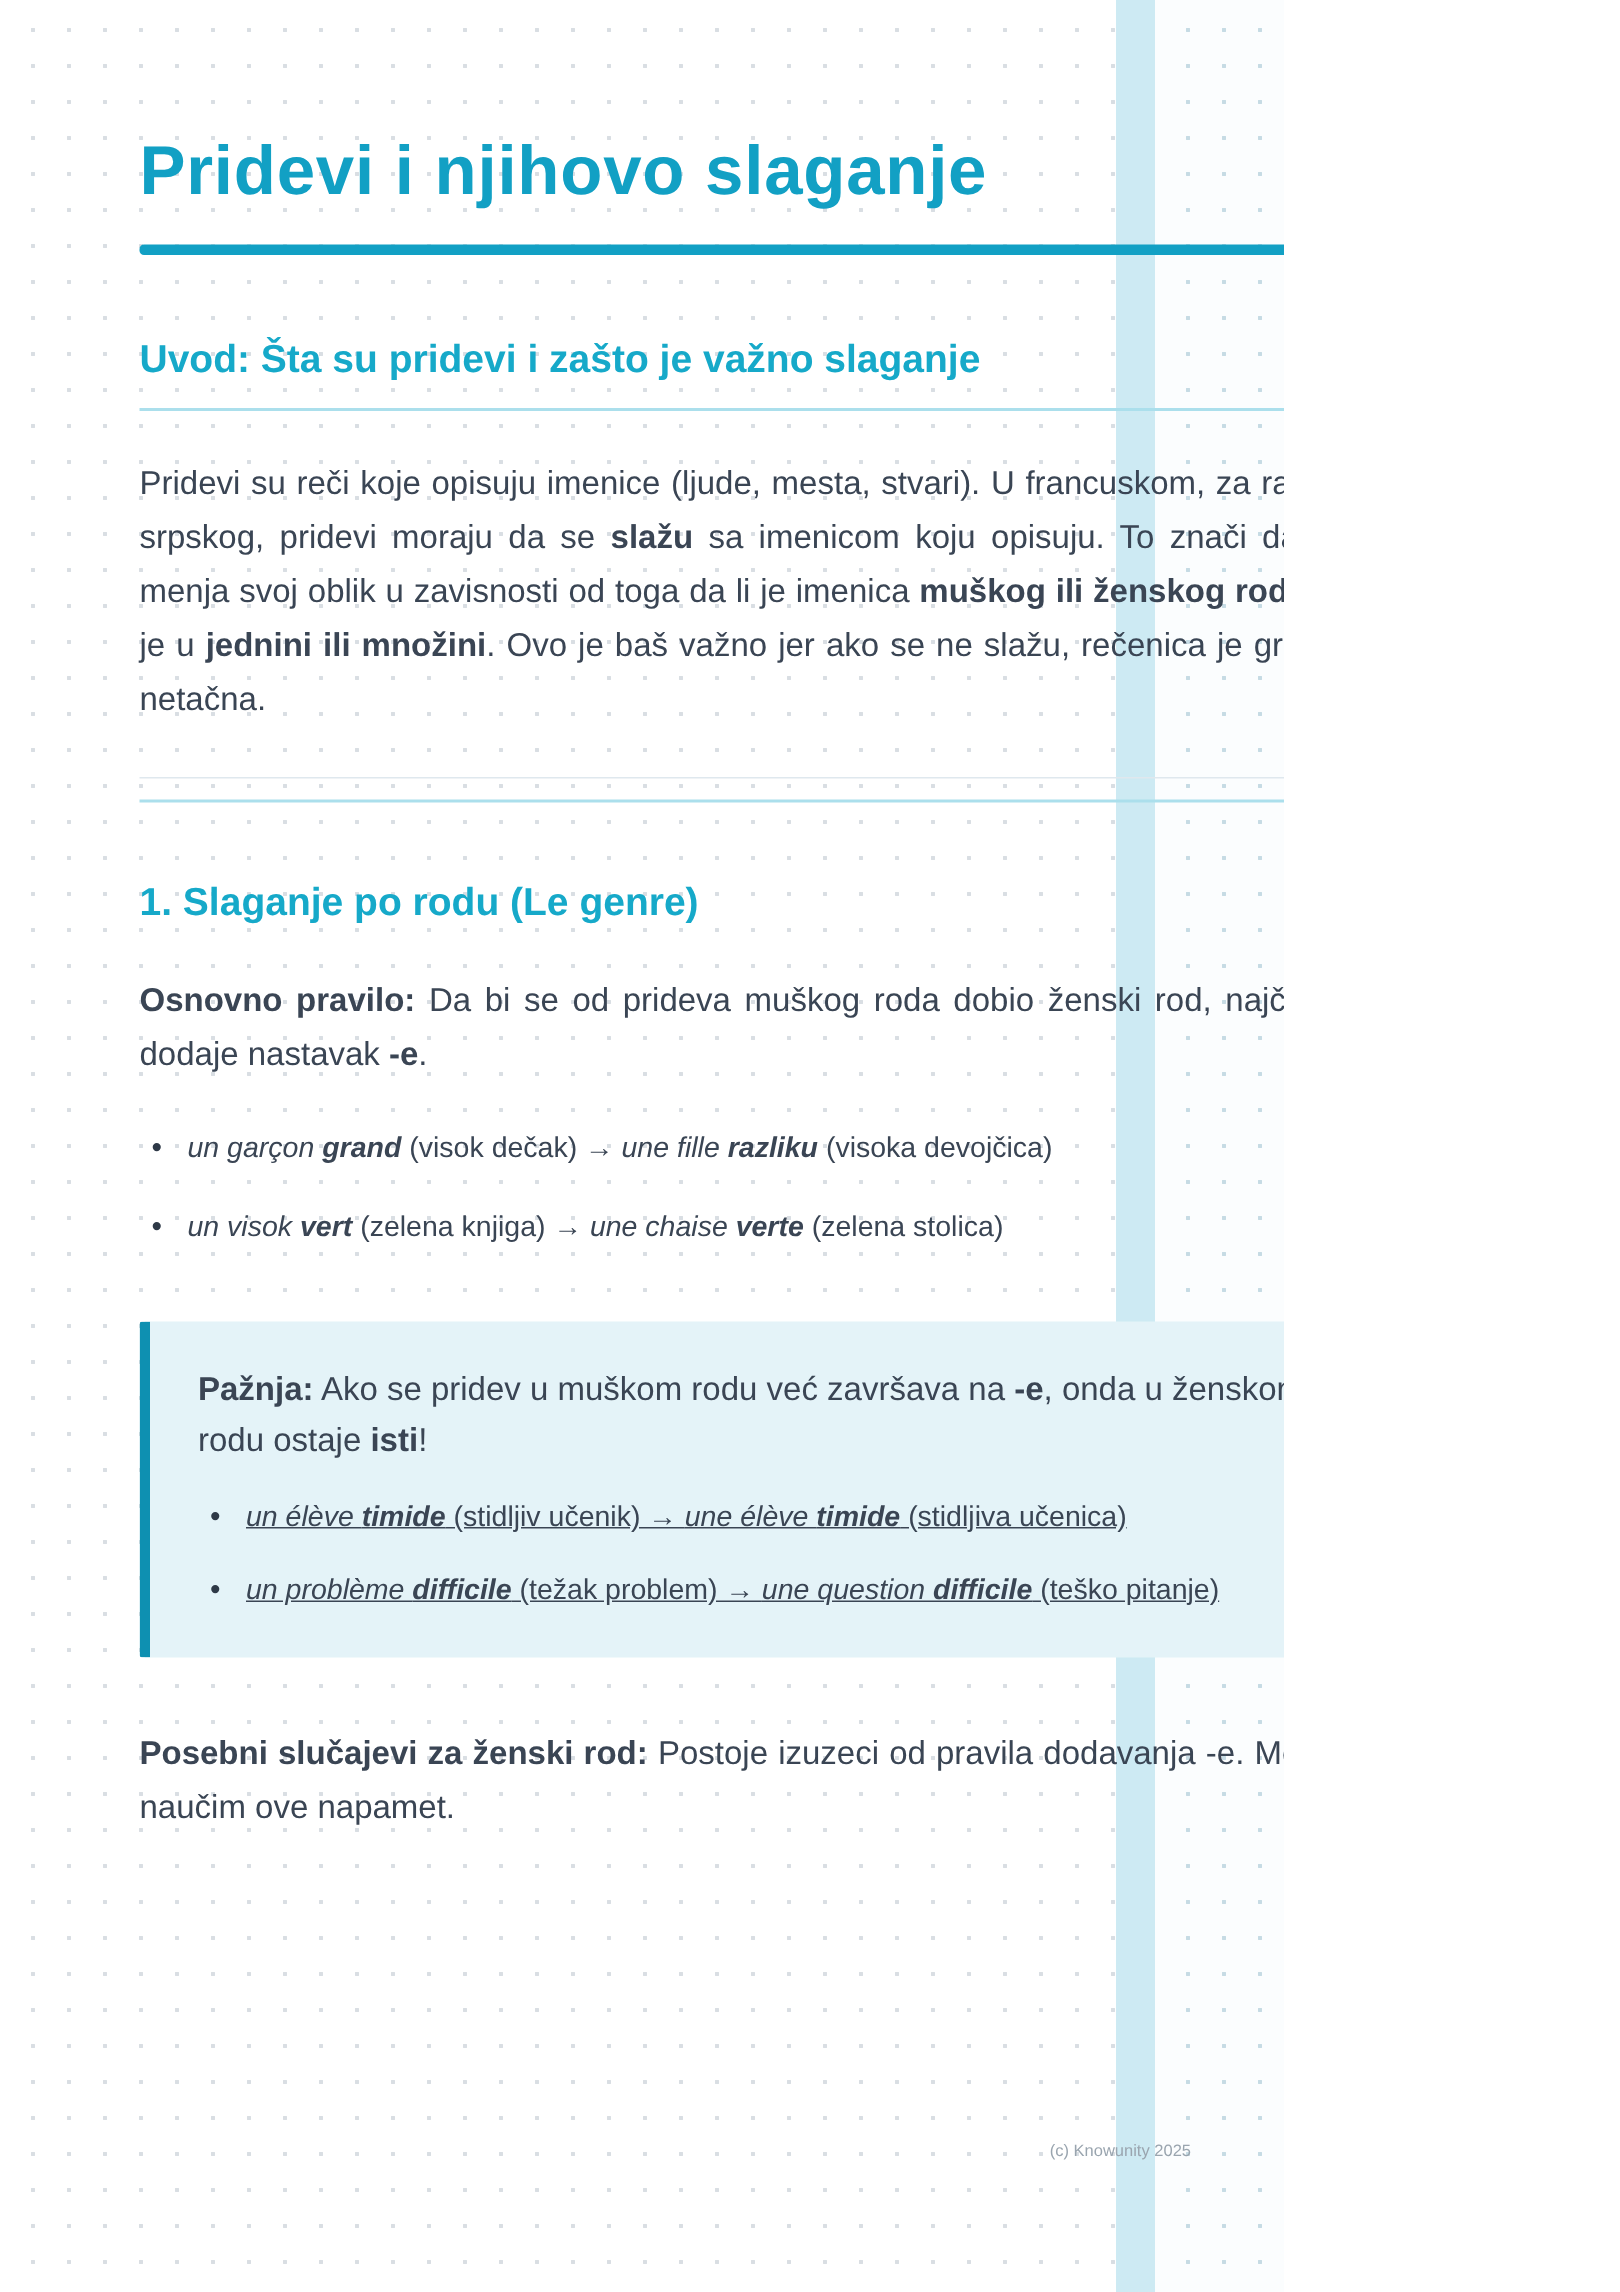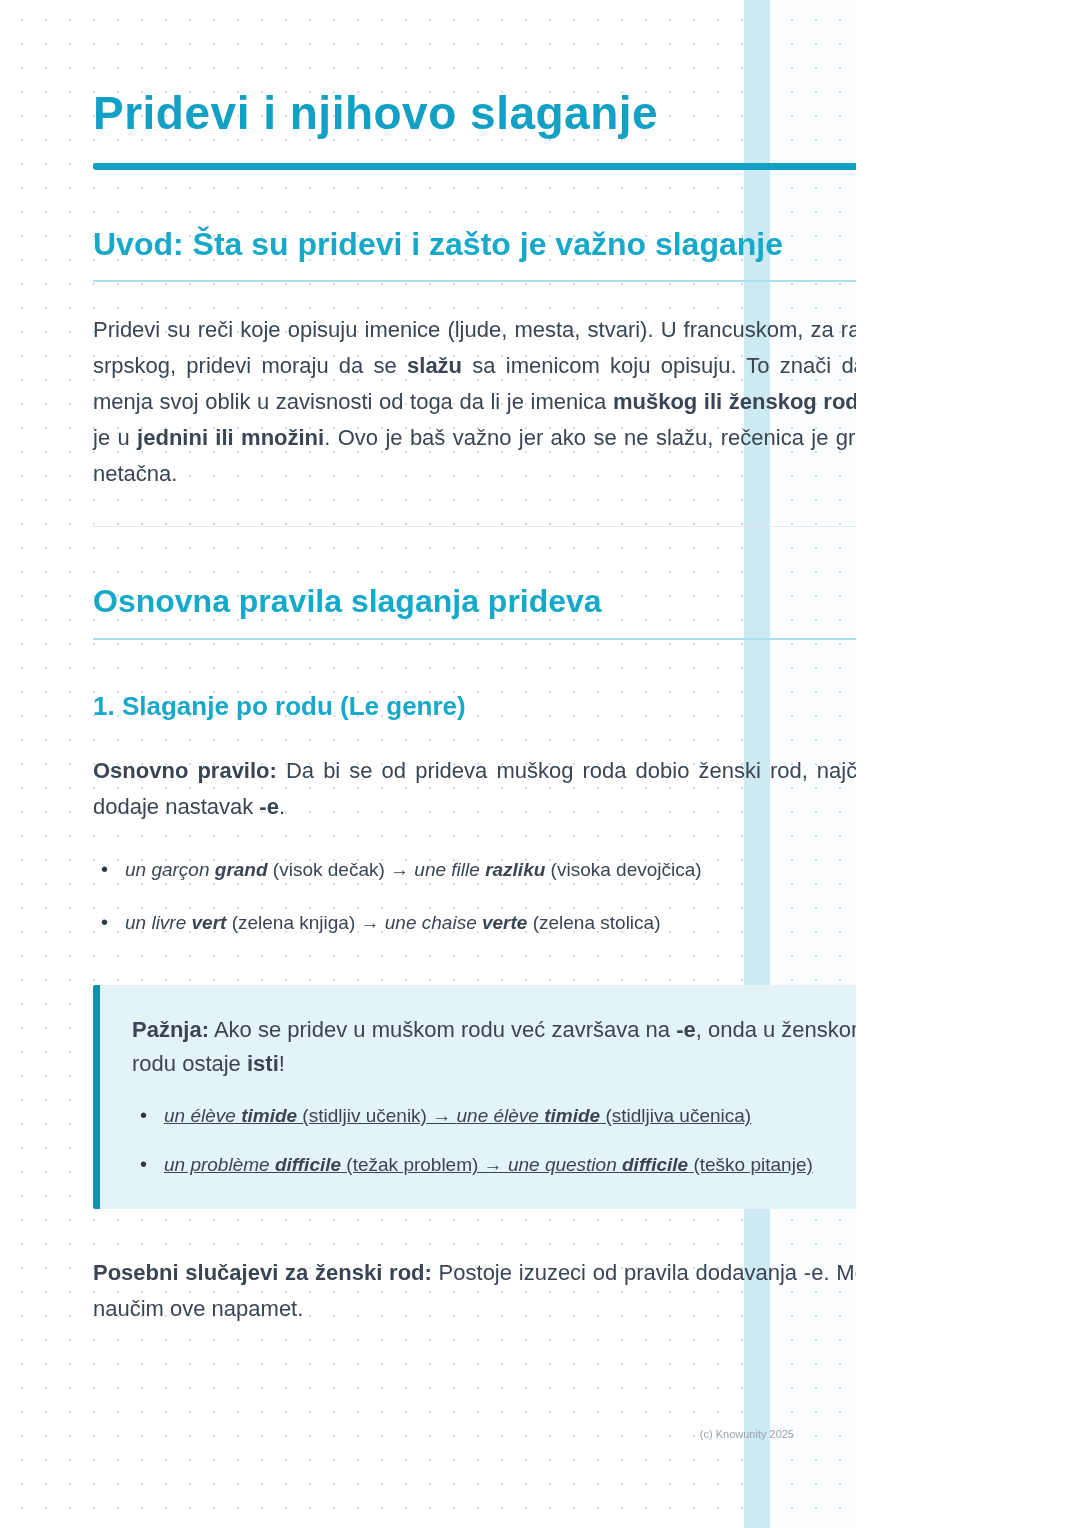--- a/index.html
+++ b/index.html
@@ -28,21 +28,21 @@
   }
   .content {
     position:absolute; left:93px; top:0; width:843px; color:#3a4554;
   }
   h1.page-title {
     margin-top:86px; font-size:46px; line-height:1.2; font-weight:bold;
     color:#12a0c4; letter-spacing:0.5px;
   }
   .title-rule { margin-top:22px; height:7px; background:#12a0c4; border-radius:3px; }
   h2.section-heading {
-    margin-top:52px; font-size:32px; line-height:1.38; font-weight:bold; color:#16a9c9;
+    margin-top:52px; font-size:26px; line-height:1.38; font-weight:bold; color:#16a9c9;
   }
   .h2-underline { margin-top:14px; height:2px; background:#abdfec; }
   p.body {
     margin-top:30px; font-size:22px; line-height:36px; text-align:justify; color:#3a4554;
   }
   hr.section-divider {
     margin-top:34px; border:none; border-top:1px solid #dfe8ee; height:0;
   }
   h3.sub-heading {
     margin-top:50px; font-size:26px; line-height:1.3; font-weight:bold; color:#16a9c9;
@@ -84,31 +84,30 @@
     <h1 class="page-title">Pridevi i njihovo slaganje</h1>
     <div class="title-rule"></div>
 
     <h2 class="section-heading">Uvod: Šta su pridevi i zašto je važno slaganje</h2>
     <div class="h2-underline"></div>
 
     <p class="body"><span>Pridevi su reči koje opisuju imenice (ljude, mesta, stvari). U francuskom, za razliku od srpskog, pridevi moraju da se </span><span class="b">slažu</span><span> sa imenicom koju opisuju. To znači da pridev menja svoj oblik u zavisnosti od toga da li je imenica </span><span class="b">muškog ili ženskog roda</span><span>, i da li je u </span><span class="b">jednini ili množini</span><span>. Ovo je baš važno jer ako se ne slažu, rečenica je gramatički netačna.</span></p>
 
     <hr class="section-divider">
 
-    <h2 class="section-heading">Osnovna pravila slaganja prideva</h2>
     <div class="h2-underline"></div>
 
 
     <h3 class="sub-heading">1. Slaganje po rodu (Le genre)</h3>
 
     <p class="body"><span class="b">Osnovno pravilo:</span><span> Da bi se od prideva muškog roda dobio ženski rod, najčešće se dodaje nastavak </span><span class="b">-e</span><span>.</span></p>
 
     <ul class="examples">
       <li><span class="i">un garçon </span><span class="b i">grand</span><span> (visok dečak) → </span><span class="i">une fille </span><span class="b i">razliku</span><span> (visoka devojčica)</span></li>
-      <li><span class="i">un livre </span><span class="b i">vert</span><span> (zelena knjiga) → </span><span class="i">une chaise </span><span class="b i">verte</span><span> (zelena stolica)</span></li>
+      <li><span class="i">un visok </span><span class="b i">vert</span><span> (zelena knjiga) → </span><span class="i">une chaise </span><span class="b i">verte</span><span> (zelena stolica)</span></li>
     </ul>
 
     <div class="callout">
       <p class="body"><span class="b">Pažnja:</span><span> Ako se pridev u muškom rodu već završava na </span><span class="b">-e</span><span>, onda u ženskom rodu ostaje </span><span class="b">isti</span><span>!</span></p>
       <ul class="examples">
         <li><span class="i">un élève </span><span class="b i">timide</span><span> (stidljiv učenik) → </span><span class="i">une élève </span><span class="b i">timide</span><span> (stidljiva učenica)</span></li>
         <li><span class="i">un problème </span><span class="b i">difficile</span><span> (težak problem) → </span><span class="i">une question </span><span class="b i">difficile</span><span> (teško pitanje)</span></li>
       </ul>
     </div>
 

